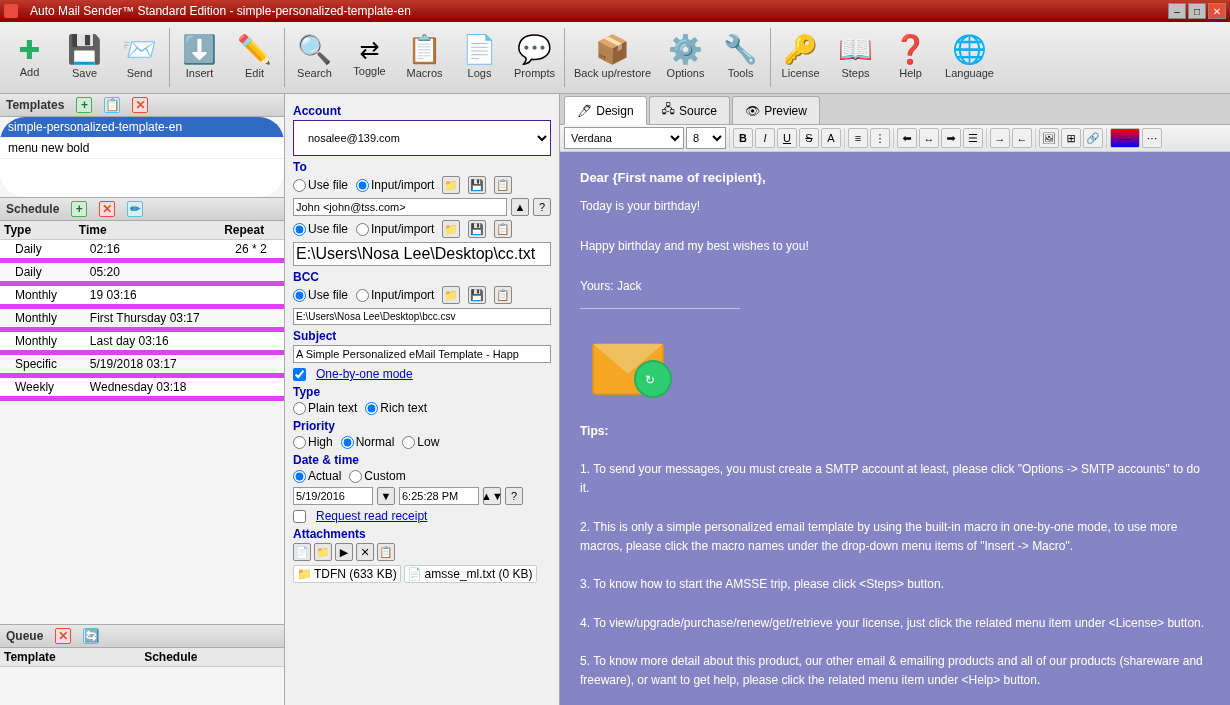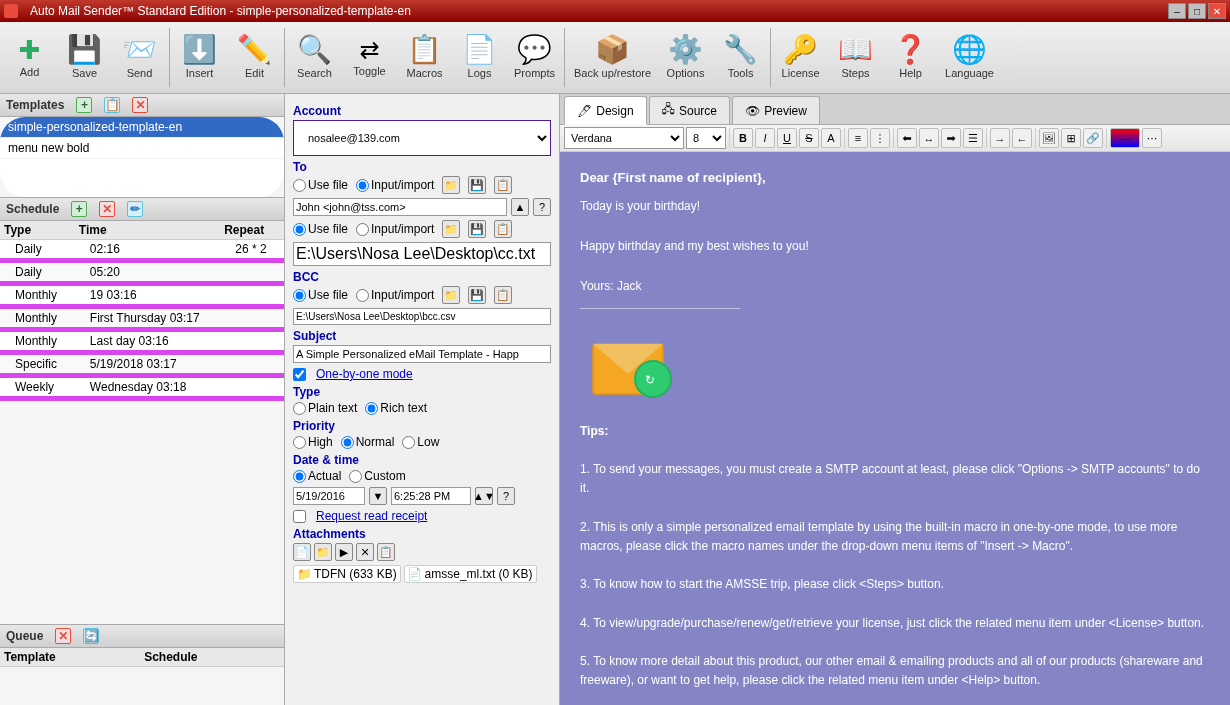--- a/index.html
+++ b/index.html
@@ -499,21 +499,21 @@
       <label>
           <input type="radio" name="dt_opt" checked="" style=""> 
           <span>Actual</span>
         </label>
       <label>
           <input type="radio" name="dt_opt" style=""> 
           <span>Custom</span>
         </label>
     </div>
     <div class="form-row">
-      <input class="form-input" type="text" style="width: 72px; flex: 0 0 auto;" value="5/19/2016">
+      <input class="form-input" type="text" style="width: 80px; flex: 0 0 auto;" value="5/19/2016">
       <div class="icon-btn">▼</div>
       <input class="form-input" type="text" style="width: 80px; flex: 0 0 auto;" value="6:25:28 PM">
       <div class="icon-btn">▲▼</div>
       <div class="icon-btn">?</div>
     </div>
 
     <div class="check-row form-row">
       <input type="checkbox" style="">
       <a>Request read receipt</a>
     </div>

